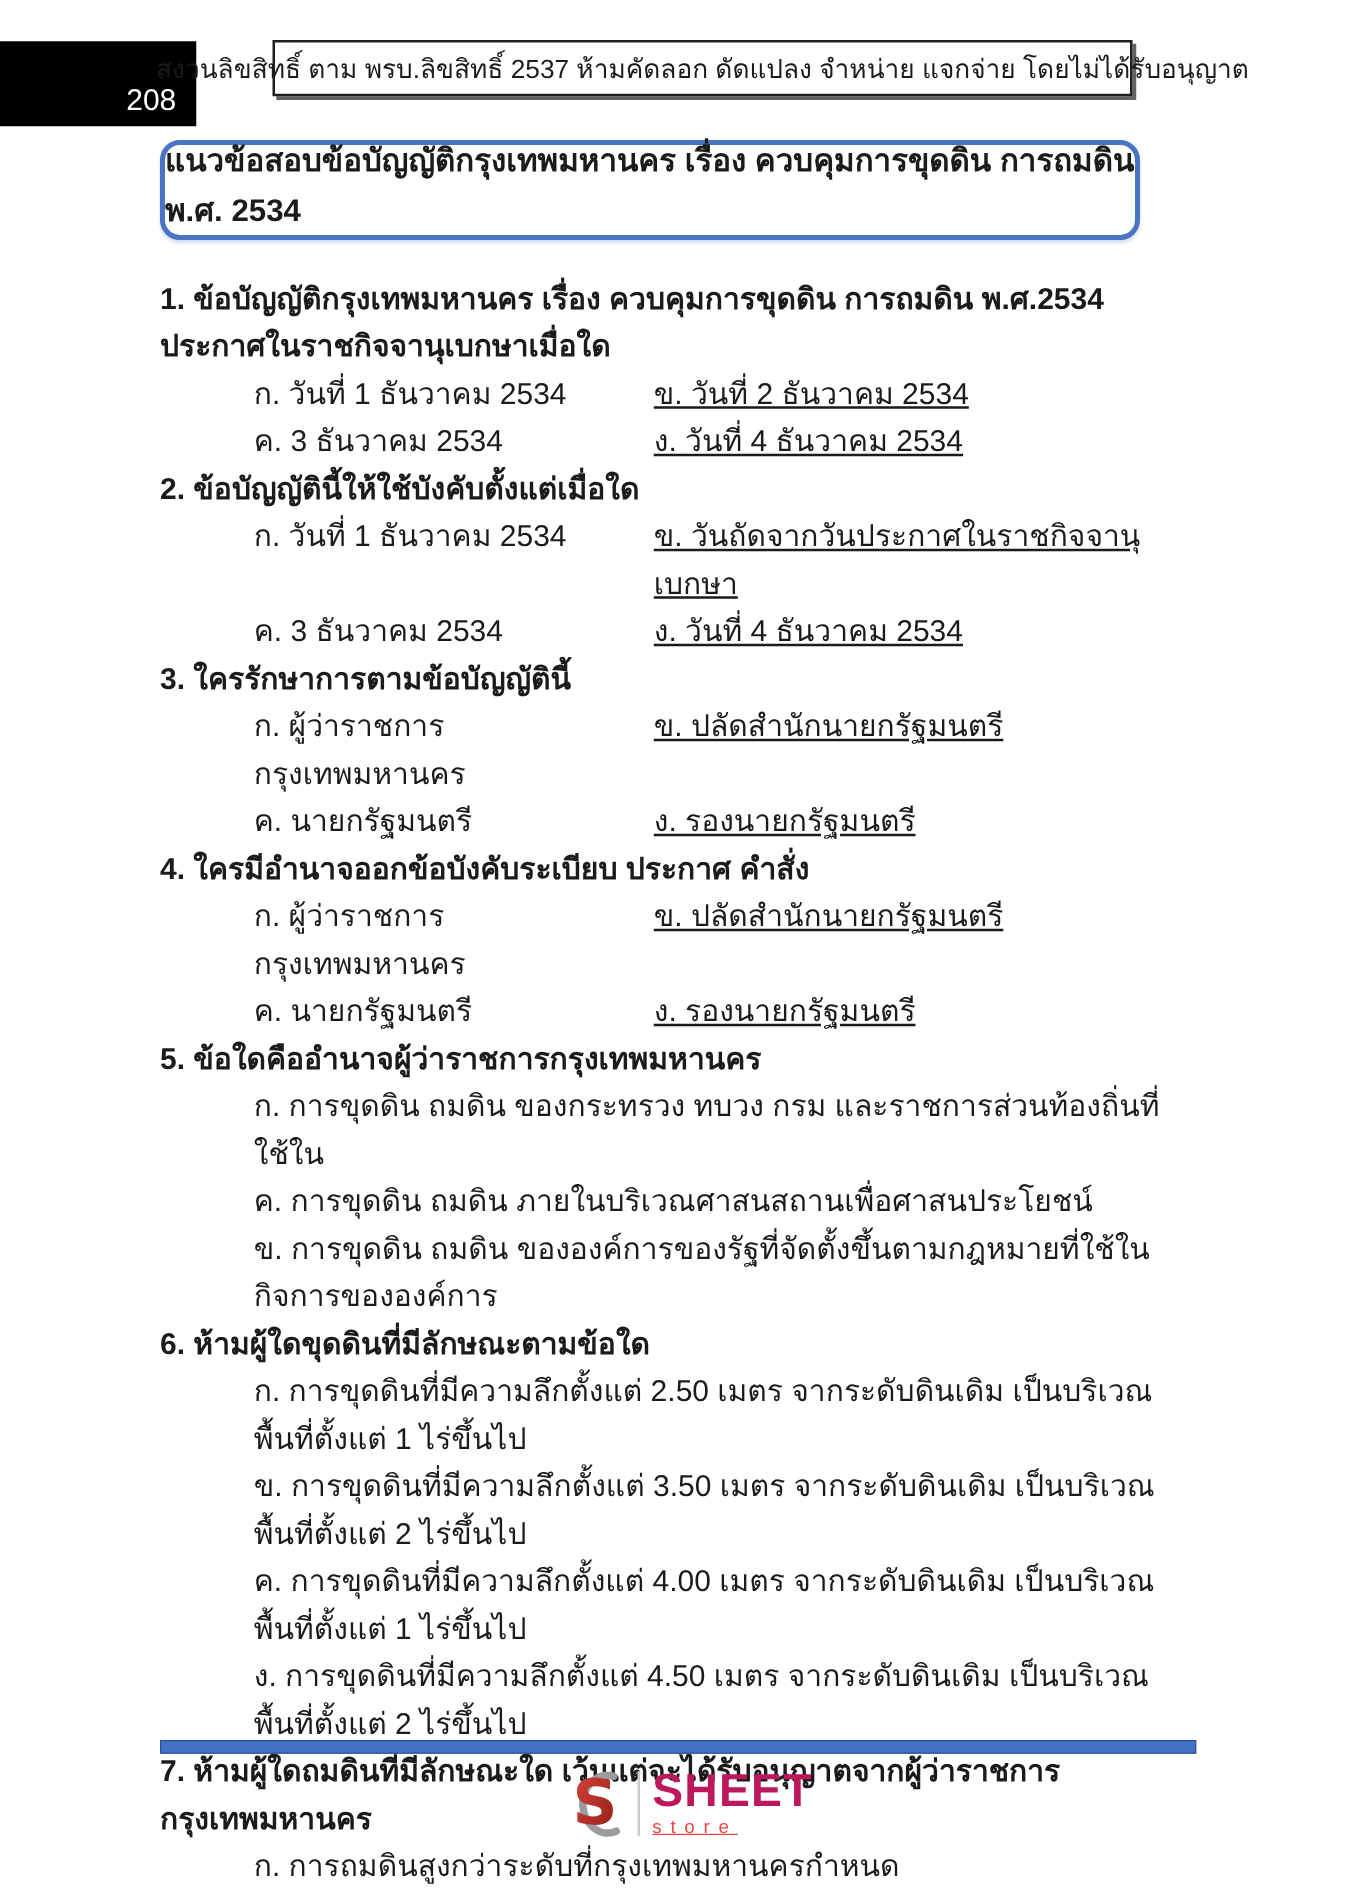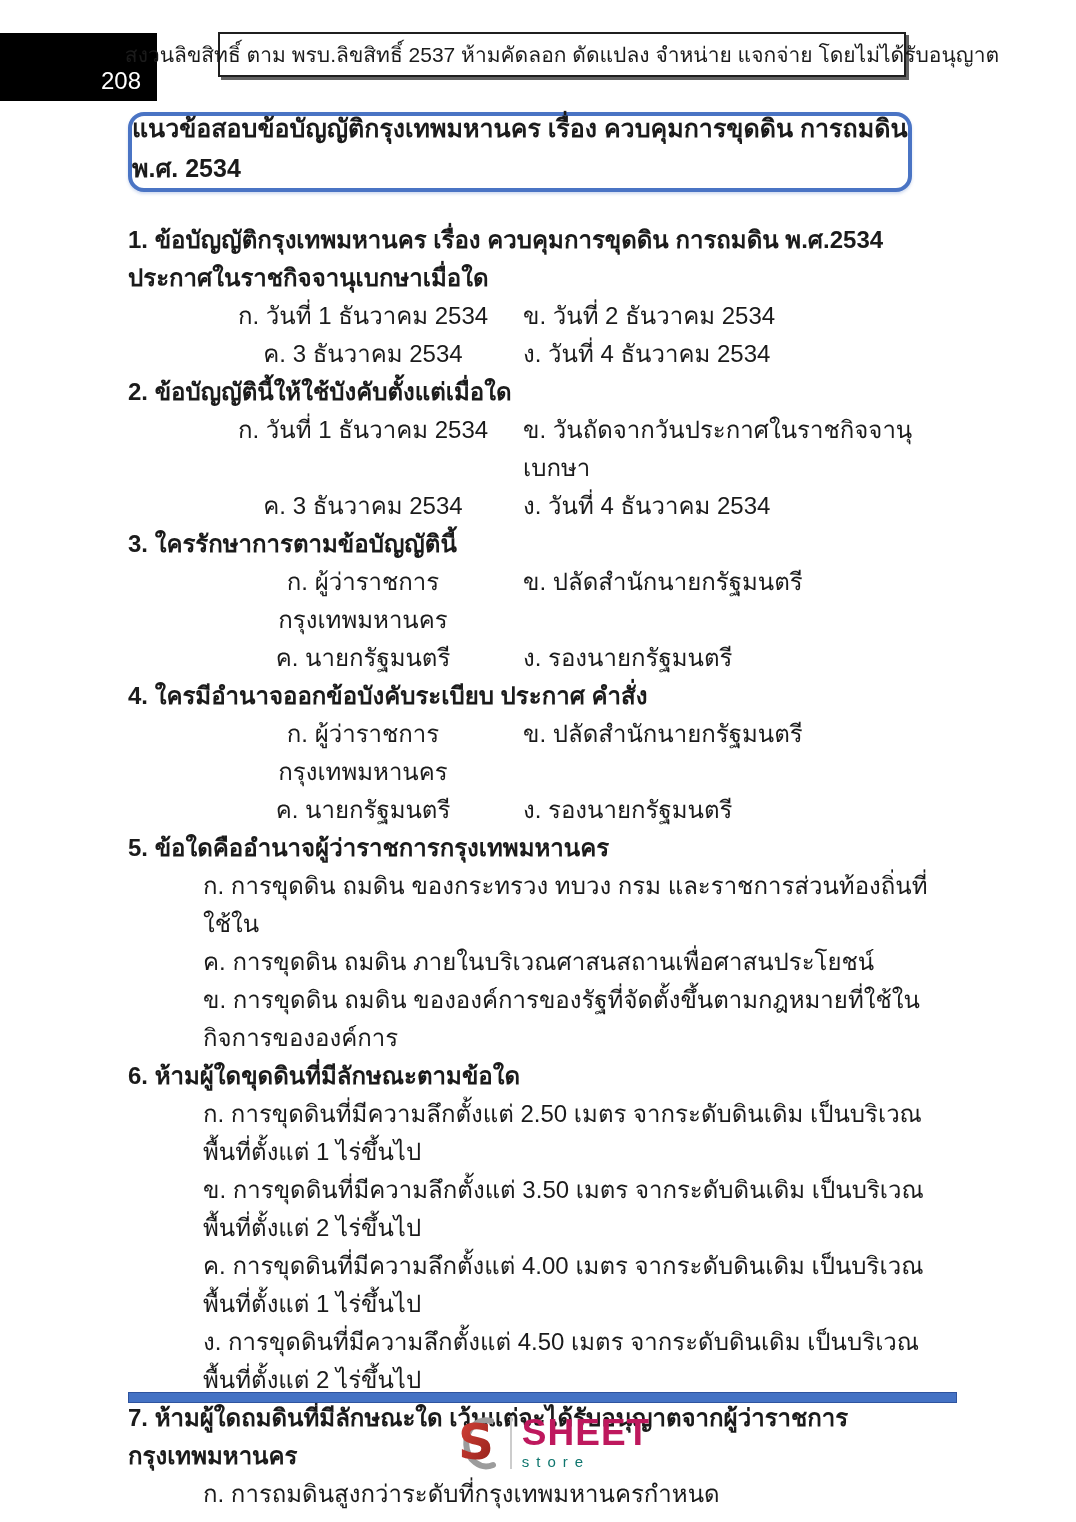--- a/index.html
+++ b/index.html
@@ -29,37 +29,37 @@
     font-size:25px;font-weight:bold;box-sizing:border-box;
     box-shadow:0 2px 3px rgba(74,116,196,.25);
   }
   
   .questions{
     position:absolute;left:128px;top:221px;width:826px;
     font-size:24px;line-height:38px;
   }
   .q-heading{font-weight:bold;}
   .option-row{display:flex;}
-  .option-row .col1{margin-left:75px;width:320px;flex:0 0 320px;text-align:center;}
-  .option-row .col2{flex:1;}
+  .option-row .col1{margin-left:75px;width:320px;flex:0 0 320px;}
+  .option-row .col2{flex:1;text-decoration:underline;}
   .option-line{padding-left:75px;}
   
   .footer-line{
     position:absolute;left:128px;top:1392px;width:827px;height:9px;
     background:#4472c4;border:1px solid #2e539e;box-sizing:content-box;
   }
   .logo{
     position:absolute;left:0;top:1414px;width:100%;
     display:flex;justify-content:center;align-items:flex-start;
   }
   .logo-inner{display:flex;align-items:flex-start;margin-left:24px;}
   .logo-divider{width:2px;height:52px;background:#cccccc;margin:3px 10px 0 8px;}
   .logo-text{display:flex;flex-direction:column;}
   .brand{font-size:37px;font-weight:bold;color:#be185d;letter-spacing:1px;line-height:37px;}
-  .brand-sub{font-size:15px;color:#0f766e;letter-spacing:7px;line-height:16px;margin-top:3px;}
+  .brand-sub{font-size:15px;color:#ef4444;letter-spacing:7px;line-height:16px;margin-top:3px;text-decoration:underline;}
 </style>
 </head>
 <body>
 
 <div class="page-num-box">
   <span>208</span>
 </div>
 
 <div class="copyright-box">
   <span>สงวนลิขสิทธิ์ ตาม พรบ.ลิขสิทธิ์ 2537 ห้ามคัดลอก ดัดแปลง จำหน่าย แจกจ่าย โดยไม่ได้รับอนุญาต</span>

